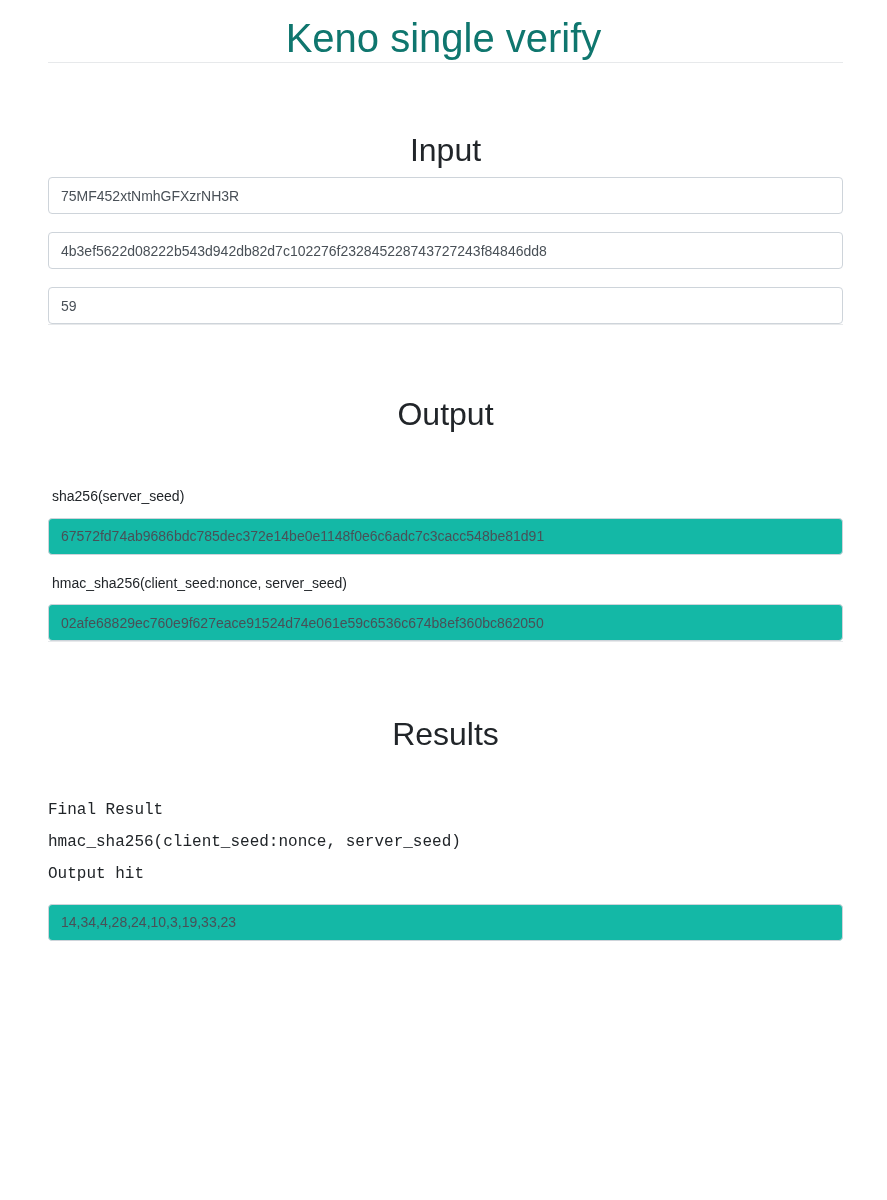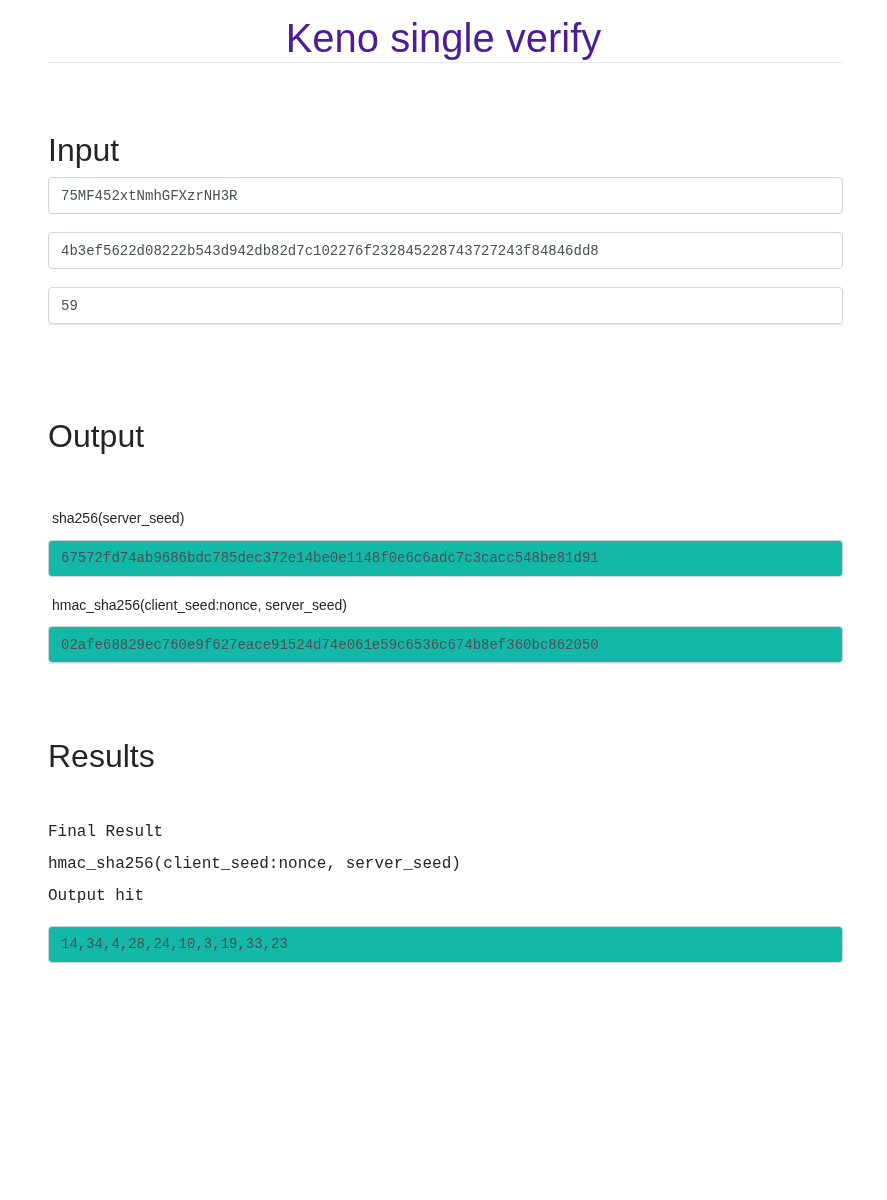--- a/index.html
+++ b/index.html
@@ -18,46 +18,47 @@
   }
   .container {
     padding: 0 44px 60px 48px;
   }
   .page-title {
     margin: 14px 0 0 0;
     font-size: 40px;
     font-weight: 400;
     line-height: 1.2;
     text-align: center;
-    color: #4c1d95;
+    color: #0f766e;
   }
   hr.divider {
     border: 0;
     border-top: 1px solid #e7e9eb;
     margin: 0;
   }
   .hr-1 { margin-top: 59px; }
   .hr-2 { margin-top: 77px; }
   .hr-3 { margin-top: 75px; }
   .section-heading {
     margin: 0;
     font-size: 32px;
     font-weight: 400;
     line-height: 1.2;
+    text-align: center;
     color: #212529;
   }
   .heading-input   { margin-top: 68px; margin-bottom: 8px; }
-  .heading-output  { margin-top: 92px; margin-bottom: 54px; }
+  .heading-output  { margin-top: 70px; margin-bottom: 54px; }
   .heading-results { margin-top: 73px; margin-bottom: 40px; }
   .form-control {
     display: block;
     width: 100%;
     height: 37px;
     padding: 0 12px;
-    font-family: Liberation Mono, monospace;
+    font-family: Liberation Sans, sans-serif;
     font-size: 14px;
     line-height: 35px;
     color: #495057;
     background-color: #ffffff;
     border: 1px solid #ced4da;
     border-radius: 4px;
     outline: none;
   }
   .form-control.readonly {
     background-color: #14b8a6;

